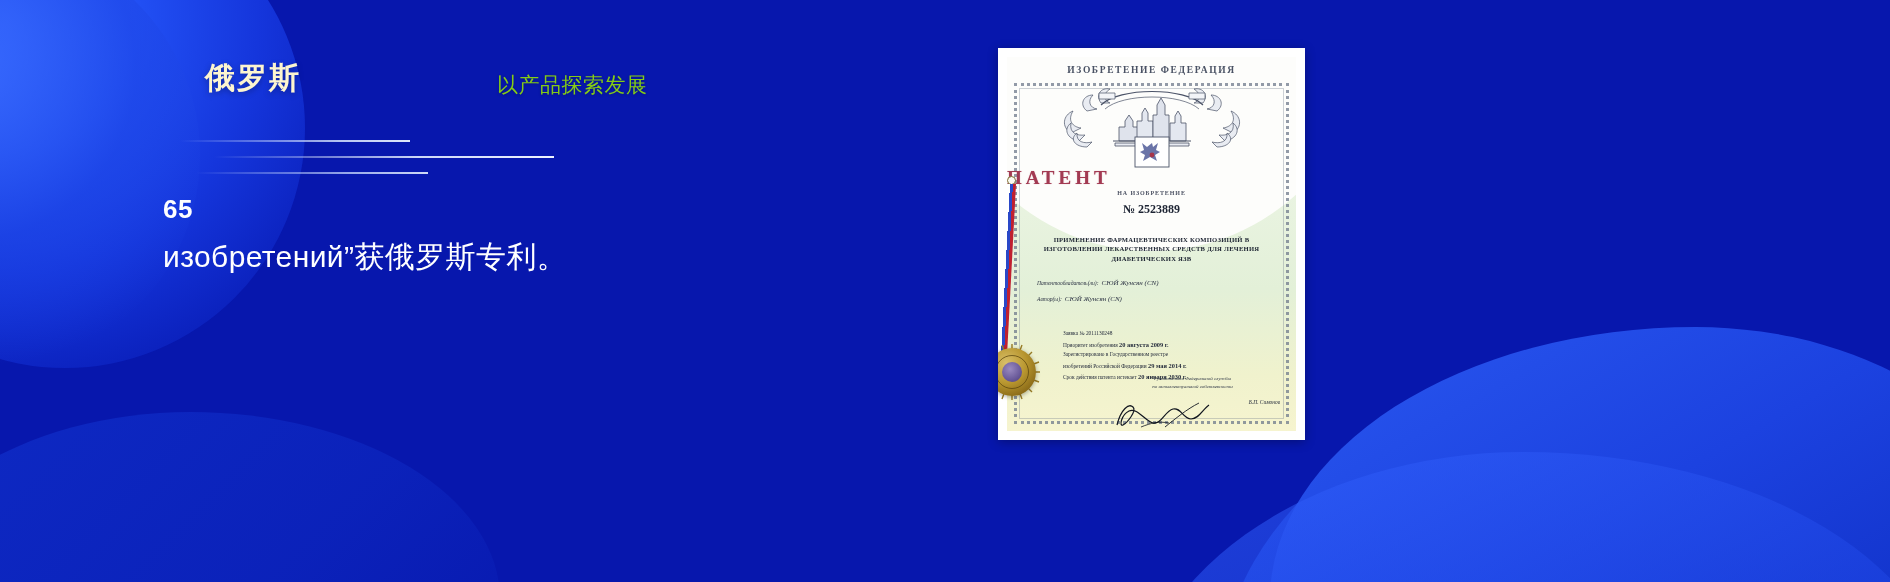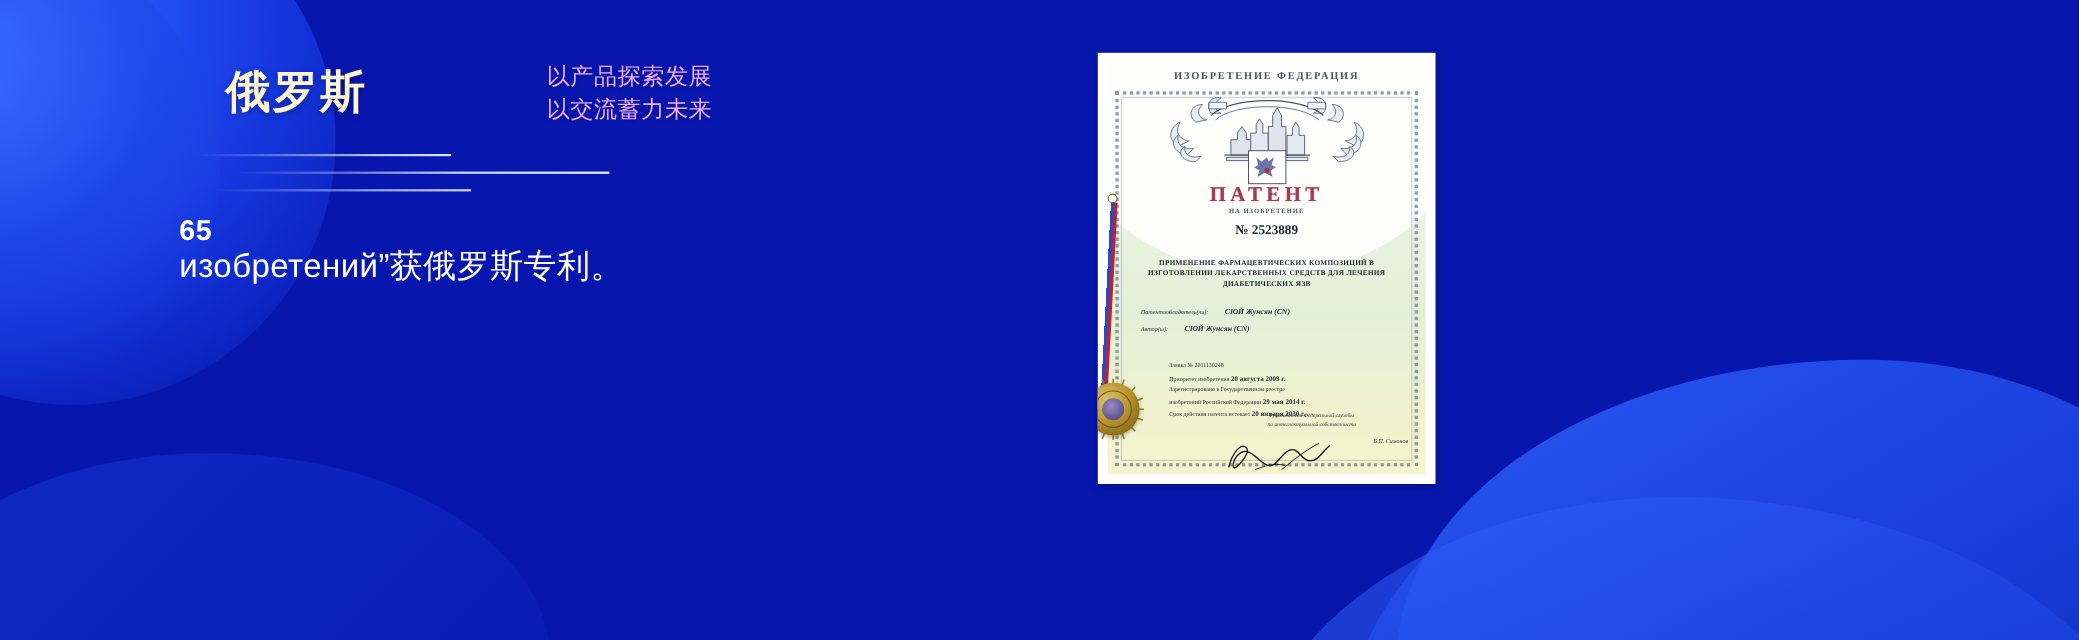--- a/index.html
+++ b/index.html
@@ -73,21 +73,21 @@
     opacity:.55;
   }
 
   
   .header {
     position:absolute;
     left:205px; top:62px;
     width:700px;
   }
   .title-cn {
-    font-size:41px;
+    font-size:30px;
     font-weight:bold;
     color:#fdf5cf;
     letter-spacing:2px;
     line-height:1.05;
     text-shadow:0 2px 6px rgba(0,0,0,.28);
   }
   .title-rules {
     position:absolute;
     left:-25px; top:78px;
     width:390px; height:44px;
@@ -96,40 +96,41 @@
   .rule.r1 { left:0;   top:0;  width:230px;
     background:linear-gradient(90deg, rgba(255,255,255,0) 0%, rgba(214,228,255,.85) 70%, rgba(235,243,255,.95) 100%); }
   .rule.r2 { left:34px; top:16px; width:340px;
     background:linear-gradient(90deg, rgba(255,255,255,0) 0%, rgba(225,236,255,.9) 60%, #eef4ff 100%); }
   .rule.r3 { left:16px; top:32px; width:232px;
     background:linear-gradient(90deg, rgba(255,255,255,0) 0%, rgba(200,218,255,.75) 65%, rgba(228,238,255,.9) 100%); }
 
   
   .slogan {
     position:absolute;
-    left:497px; top:55px;
-    color:#f0abfc;
+    left:497px; top:70px;
+    color:#84cc16;
     font-size:21px;
     line-height:1.42;
     letter-spacing:.5px;
     text-shadow:0 1px 3px rgba(0,0,0,.25);
   }
   .slogan div { white-space:nowrap; }
 
   
   .body-block {
     position:absolute;
     left:163px; top:196px;
     width:700px;
   }
   .item-number {
     font-size:26px;
     font-weight:bold;
     color:#ffffff;
     line-height:1;
+    margin-bottom:14px;
     letter-spacing:.5px;
   }
   .item-text {
     font-size:30px;
     color:#ffffff;
     line-height:1.42;
     letter-spacing:.4px;
   }
   .item-text div { white-space:nowrap; }
 
@@ -182,21 +183,20 @@
   
   .cert-emblem-wrap {
     position:absolute; top:22px; left:0; right:0;
     height:92px;
     display:flex; align-items:center; justify-content:center;
   }
   .cert-emblem-wrap svg { display:block; }
 
   .cert-patent-word {
     position:absolute; top:110px; left:0; right:0;
-    text-align:center;
     font-family:"Liberation Serif", serif;
     font-size:19px;
     font-weight:bold;
     letter-spacing:4px;
     color:#a23a52;
     text-shadow:0 0 1px rgba(160,50,80,.5);
   }
   .cert-patent-sub {
     position:absolute; top:133px; left:0; right:0;
     text-align:center;
@@ -225,21 +225,21 @@
     color:#1b2230;
   }
   .cert-field {
     position:absolute; left:30px; right:18px;
     font-family:"Liberation Serif", serif;
     font-size:5.6px;
     color:#2a3142;
     text-align:left;
   }
   .cert-field .lbl { font-style:italic; }
-  .cert-field .val { font-weight:bold; font-style:italic; font-size:7px; margin-left:15px; }
+  .cert-field .val { font-weight:normal; font-style:italic; font-size:7px; margin-left:3px; }
   .cert-holder { top:222px; }
   .cert-author { top:238px; }
 
   .cert-dates {
     position:absolute; left:56px; right:16px; top:272px;
     font-family:"Liberation Serif", serif;
     font-size:5.4px;
     color:#242b3b;
     line-height:1.78;
     text-align:left;
@@ -330,21 +330,20 @@
     <div class="title-cn">俄罗斯</div>
     <div class="title-rules">
       <div class="rule r1"></div>
       <div class="rule r2"></div>
       <div class="rule r3"></div>
     </div>
   </div>
 
   <div class="slogan">
     <div>以产品探索发展</div>
-    <div>以交流蓄力未来</div>
   </div>
 
   <div class="body-block">
     <div class="item-number">65</div>
     <div class="item-text">
       <div>изобретений”获俄罗斯专利。</div>
     </div>
   </div>
 
   <div class="cert-frame">

